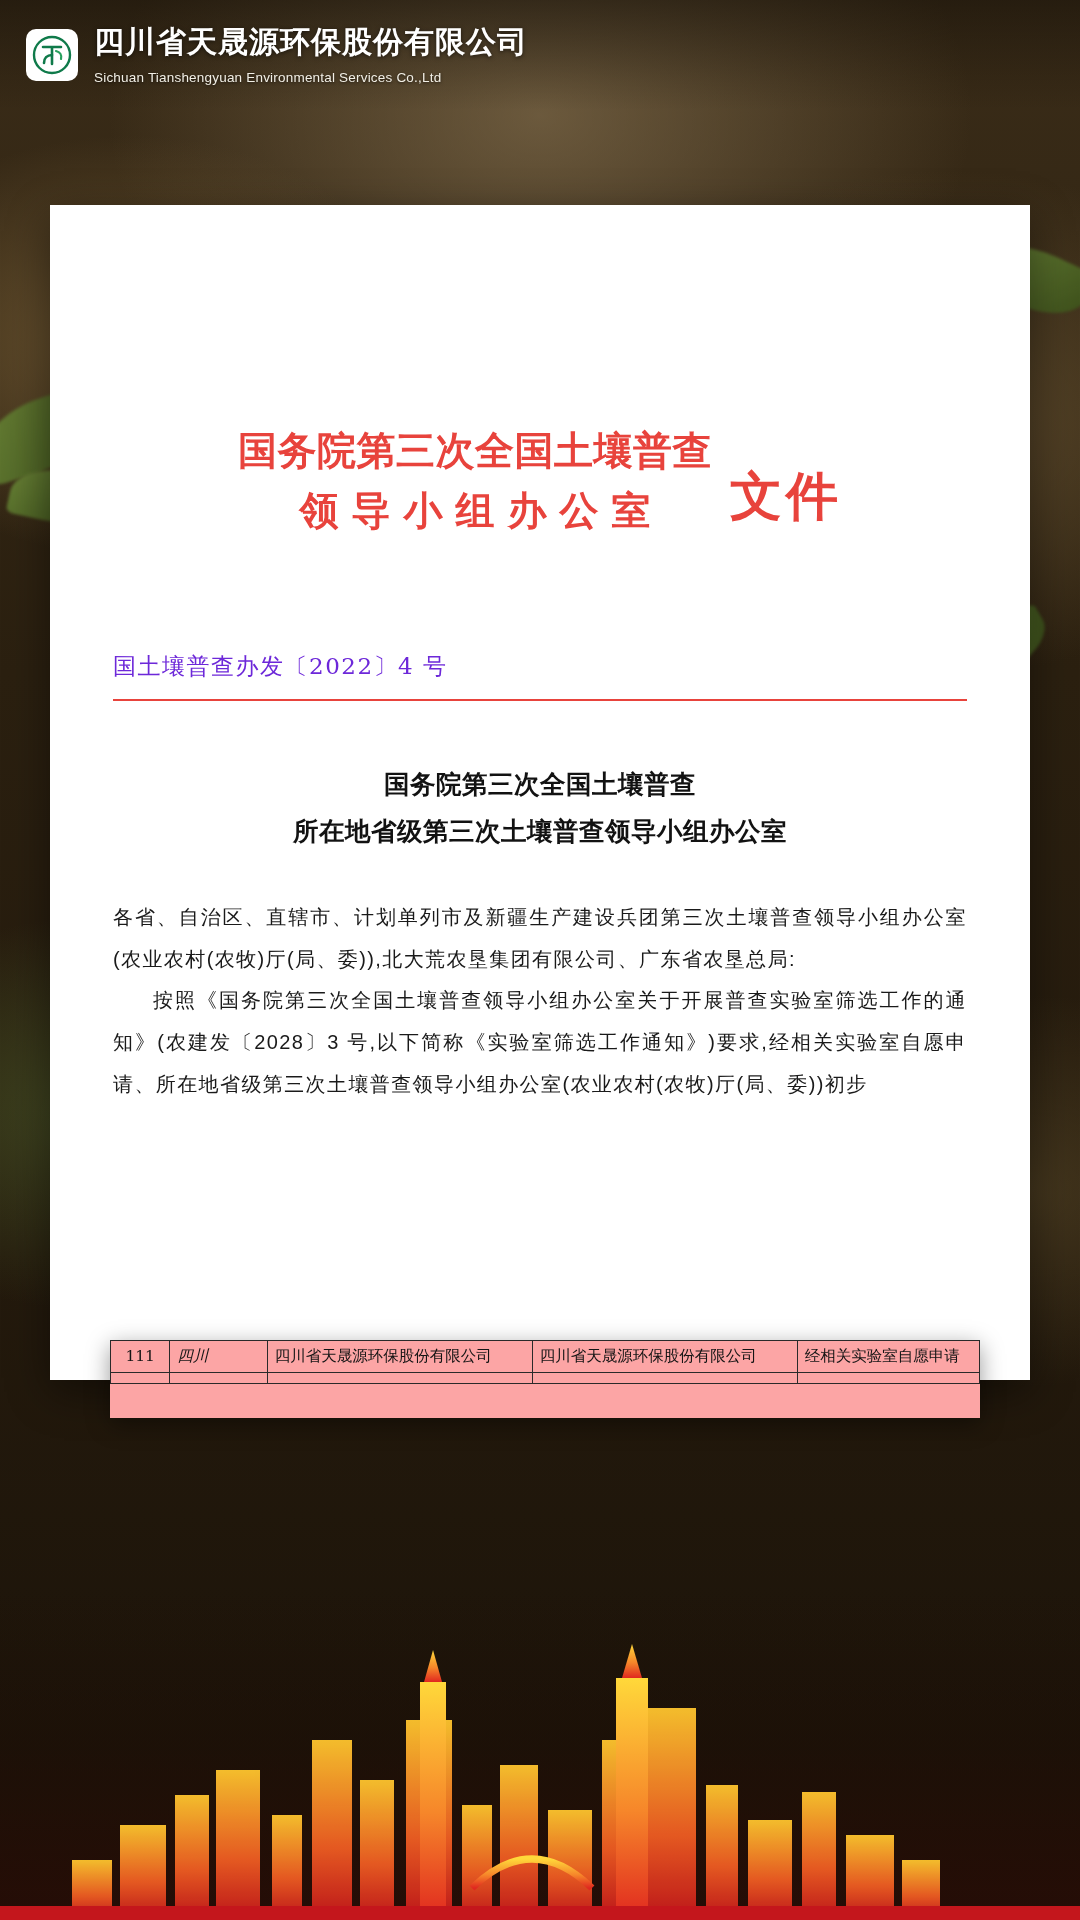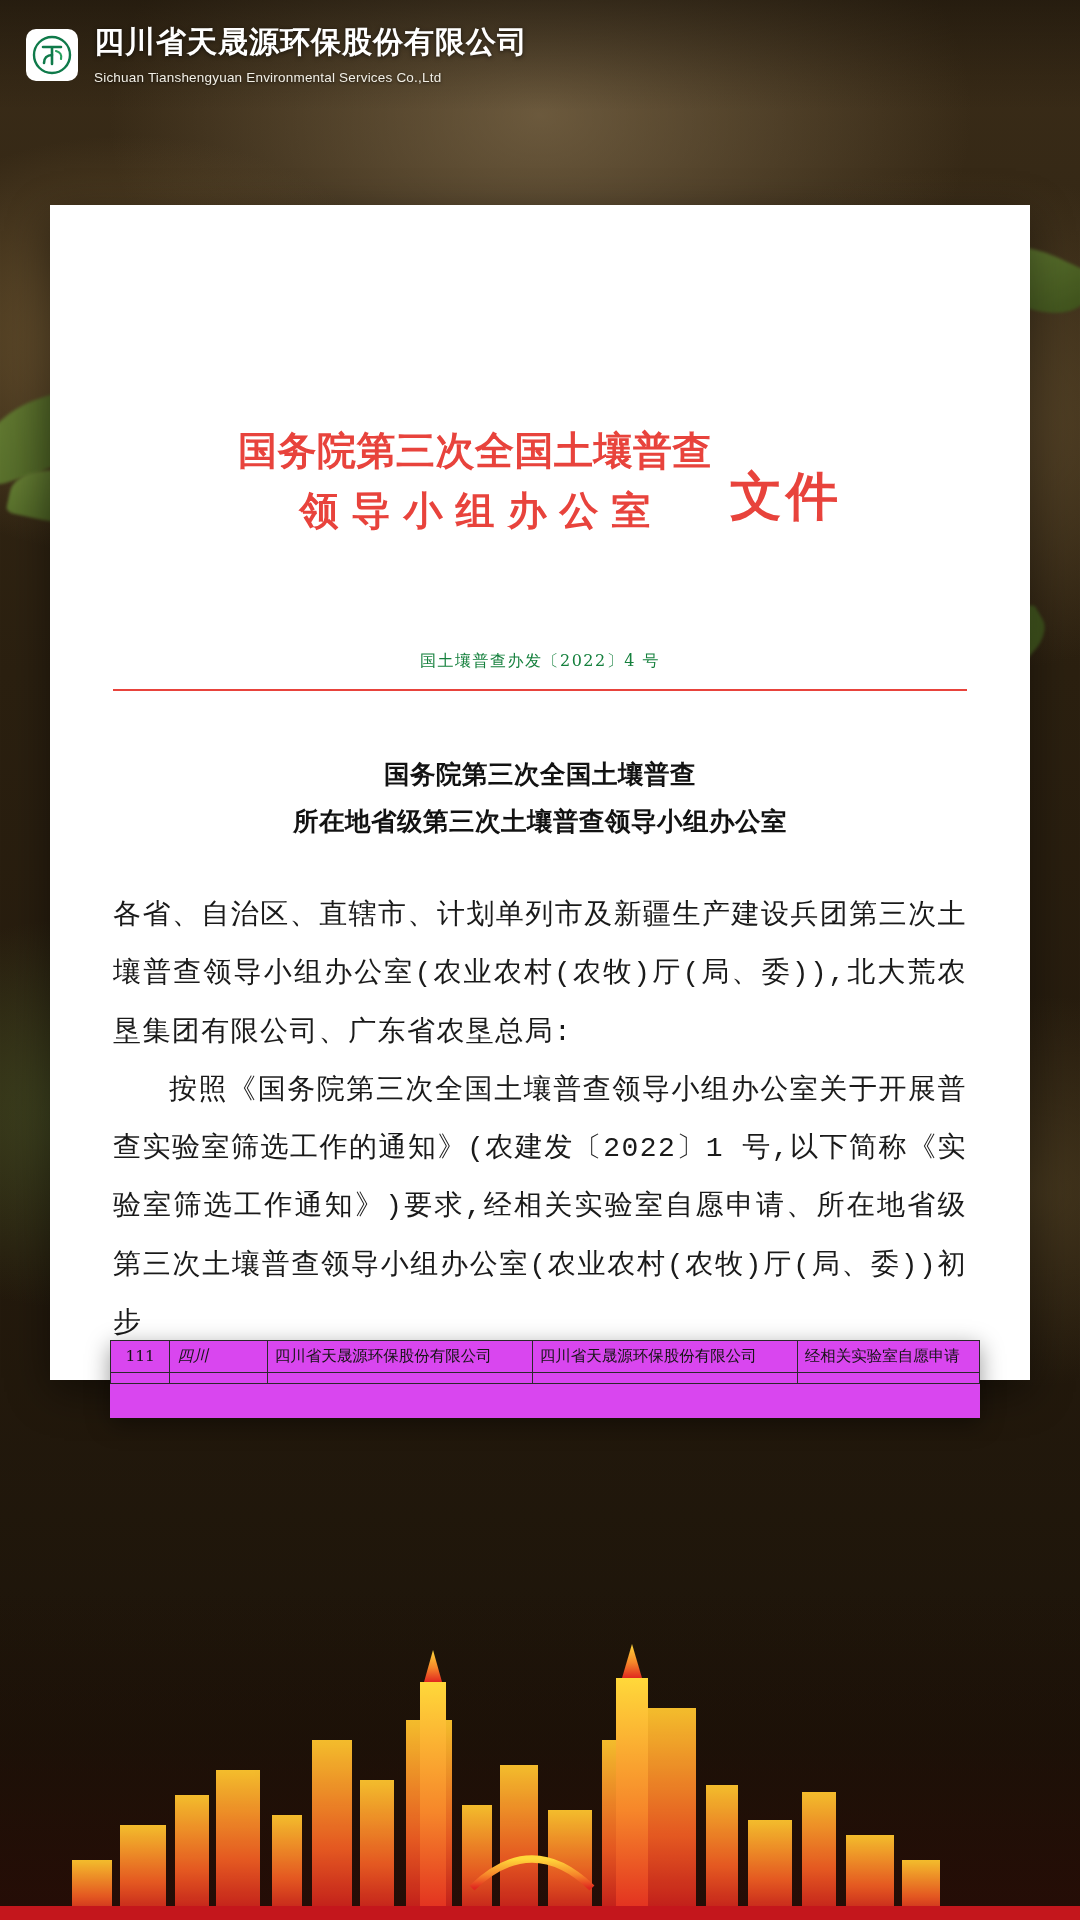--- a/index.html
+++ b/index.html
@@ -125,24 +125,23 @@
     font-family: "DejaVu Serif", "Liberation Serif", serif;
     font-weight: bold;
     font-size: 52px;
     letter-spacing: 4px;
     margin-top: 42px;
     text-align: center;
   }
 
   .doc-number {
     margin-top: 110px;
-    text-align: center;
-    font-family: "DejaVu Serif", "Liberation Serif", serif;
-    font-size: 16px;
-    color: #15803d;
+    font-family: "DejaVu Serif", "Liberation Serif", serif;
+    font-size: 23px;
+    color: #6d28d9;
     letter-spacing: 1.5px;
   }
   .red-rule {
     margin-top: 17px;
     height: 2px;
     background: #e8433c;
   }
 
   .doc-title {
     margin-top: 60px;
@@ -150,38 +149,38 @@
     font-family: "DejaVu Serif", "Liberation Serif", serif;
     font-weight: bold;
     font-size: 25.5px;
     color: #121212;
     line-height: 1.85;
     letter-spacing: .5px;
   }
 
   .doc-body {
     margin-top: 42px;
-    font-family: Liberation Mono, monospace;
-    font-size: 28px;
+    font-family: Liberation Sans, sans-serif;
+    font-size: 20px;
     color: #1a1a1a;
     line-height: 2.08;
     letter-spacing: 1.4px;
     text-align: justify;
   }
   .doc-body p + p { margin-top: 0; }
   .indent { text-indent: 2em; }
 
   
   .table-strip {
     position: absolute;
     left: 110px;
     top: 1340px;
     width: 870px;
     height: 78px;
-    background: #d946ef;
+    background: #fca5a5;
     overflow: hidden;
     z-index: 4;
     box-shadow: 0 6px 22px rgba(0,0,0,.4);
   }
   table.listing {
     width: 100%;
     border-collapse: collapse;
     font-family: "DejaVu Serif", "Liberation Serif", serif;
     font-size: 15.5px;
     color: #141414;
@@ -254,21 +253,21 @@
     <div class="doc-number">国土壤普查办发〔2022〕4 号</div>
     <div class="red-rule"></div>
 
     <div class="doc-title">
       <div>国务院第三次全国土壤普查</div>
       <div>所在地省级第三次土壤普查领导小组办公室</div>
     </div>
 
     <div class="doc-body">
       <p>各省、自治区、直辖市、计划单列市及新疆生产建设兵团第三次土壤普查领导小组办公室(农业农村(农牧)厅(局、委)),北大荒农垦集团有限公司、广东省农垦总局:</p>
-      <p class="indent">按照《国务院第三次全国土壤普查领导小组办公室关于开展普查实验室筛选工作的通知》(农建发〔2022〕1 号,以下简称《实验室筛选工作通知》)要求,经相关实验室自愿申请、所在地省级第三次土壤普查领导小组办公室(农业农村(农牧)厅(局、委))初步</p>
+      <p class="indent">按照《国务院第三次全国土壤普查领导小组办公室关于开展普查实验室筛选工作的通知》(农建发〔2028〕3 号,以下简称《实验室筛选工作通知》)要求,经相关实验室自愿申请、所在地省级第三次土壤普查领导小组办公室(农业农村(农牧)厅(局、委))初步</p>
     </div>
 
   </div>
 </div>
 
 <div class="table-strip">
   <table class="listing">
     <tbody>
       <tr>
         <td class="c-no">111</td>

